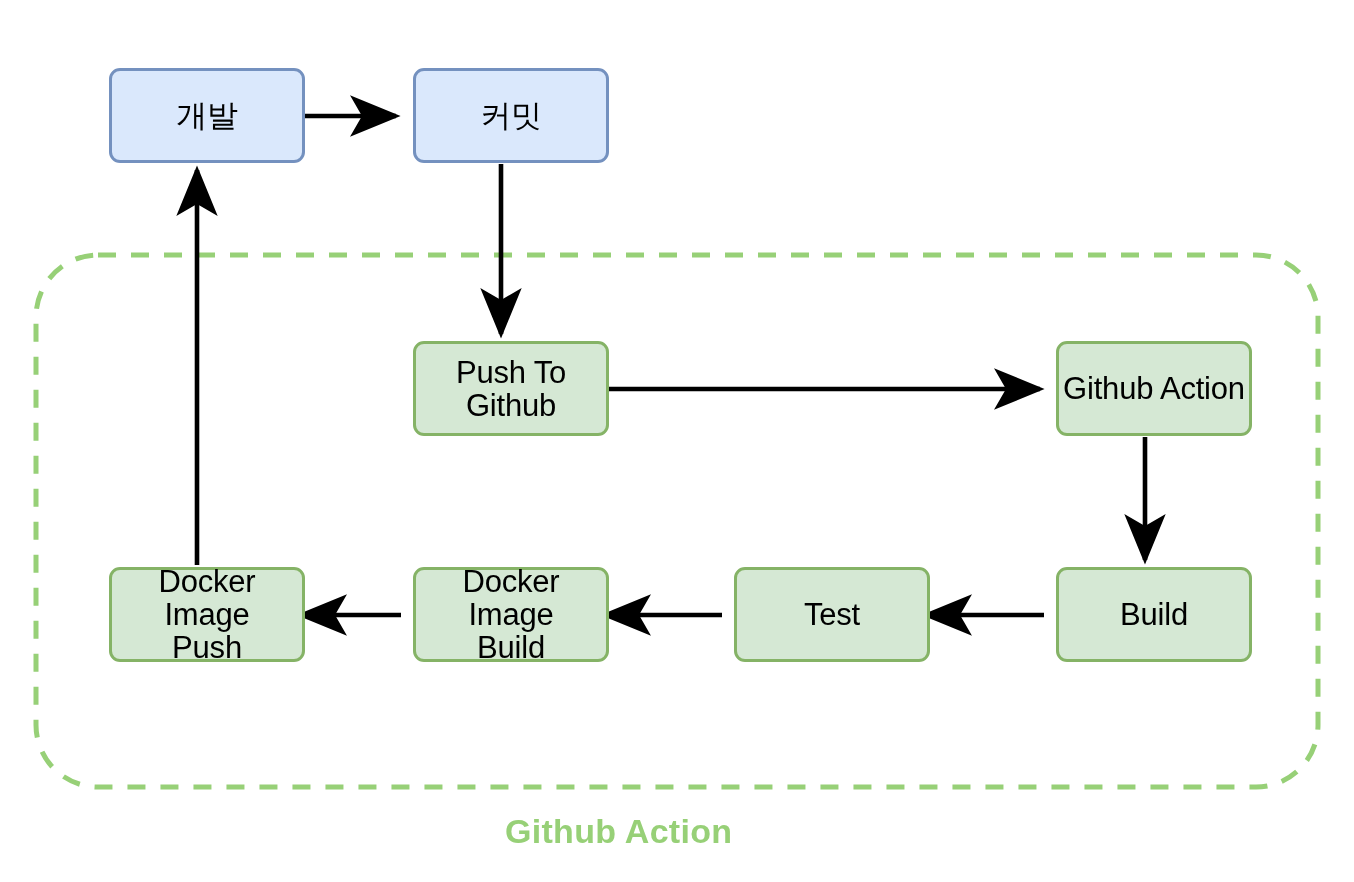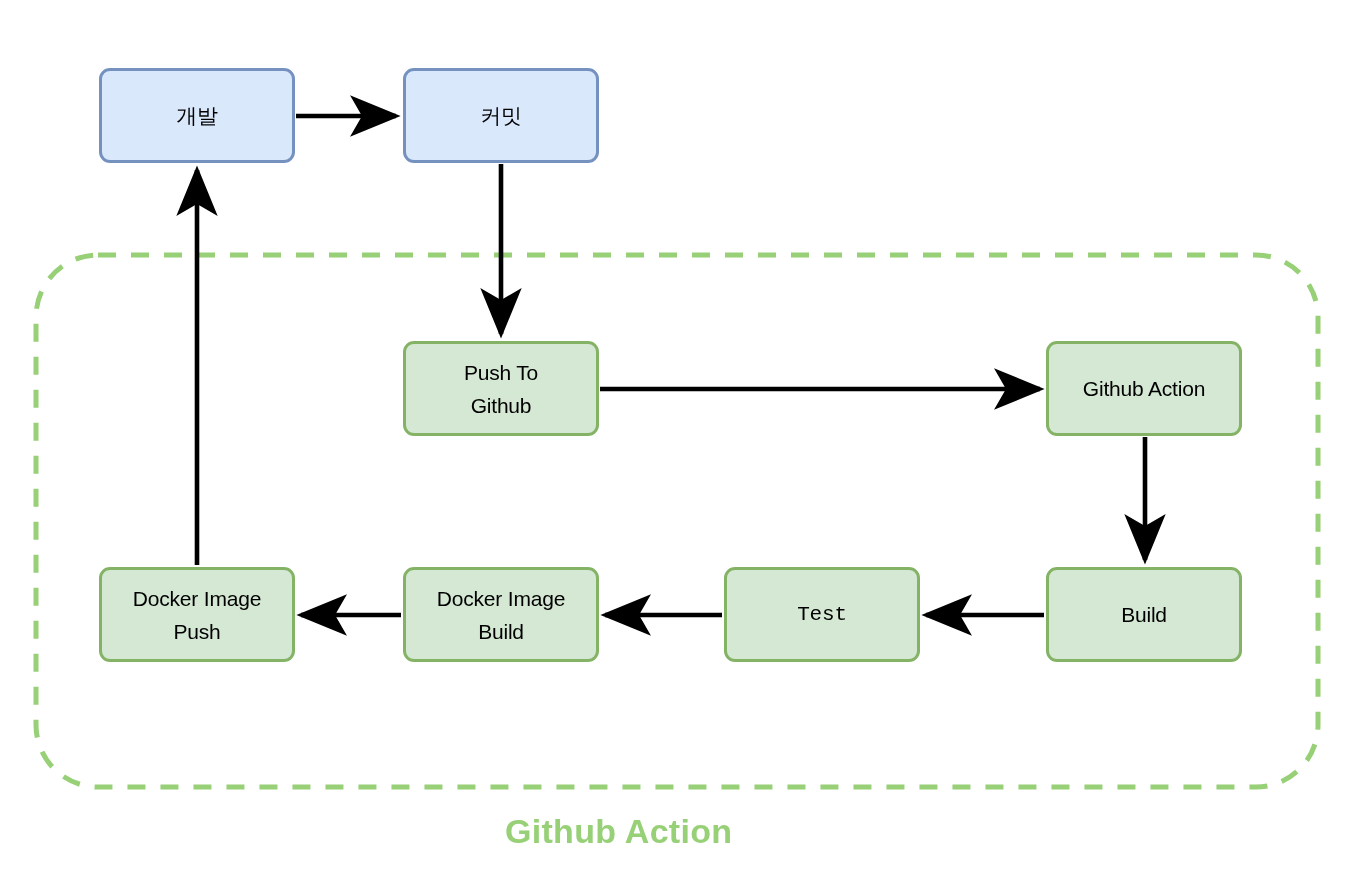--- a/index.html
+++ b/index.html
@@ -25,25 +25,26 @@
     height: 882px;
   }
   .node {
     position: absolute;
     box-sizing: border-box;
     display: flex;
     align-items: center;
     justify-content: center;
     text-align: center;
     border-radius: 11px;
-    font-size: 21px;
+    font-size: 31px;
     line-height: 33px;
     color: #000000;
     white-space: pre-line;
     letter-spacing: -0.2px;
+    margin-left: 10px;
   }
   .node-blue {
     background: #dae8fc;
     border: 3px solid #7491bf;
   }
   .node-green {
     background: #d5e8d4;
     border: 3px solid #85b366;
   }
   .group-label {
@@ -97,21 +98,21 @@
   </div>
 
   <div class="node node-green" style="left:1046px; top:341px; width:196px; height:95px;">
     <span>Github Action</span>
   </div>
 
   <div class="node node-green" style="left:1046px; top:567px; width:196px; height:95px;">
     <span>Build</span>
   </div>
 
-  <div class="node node-green" style="left:724px; top:567px; width:196px; height:95px;font-family:Liberation Mono, monospace;">
+  <div class="node node-green" style="left:724px; top:567px; width:196px; height:95px;">
     <span>Test</span>
   </div>
 
   <div class="node node-green" style="left:403px; top:567px; width:196px; height:95px;">
     <span>Docker Image
 Build</span>
   </div>
 
   <div class="node node-green" style="left:99px; top:567px; width:196px; height:95px;">
     <span>Docker Image

